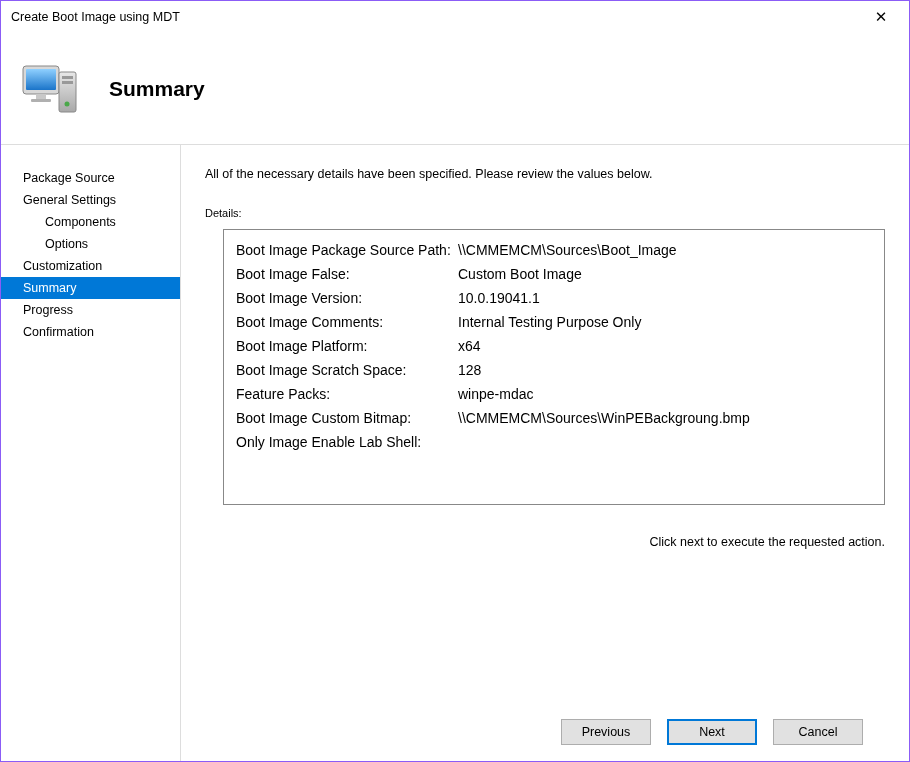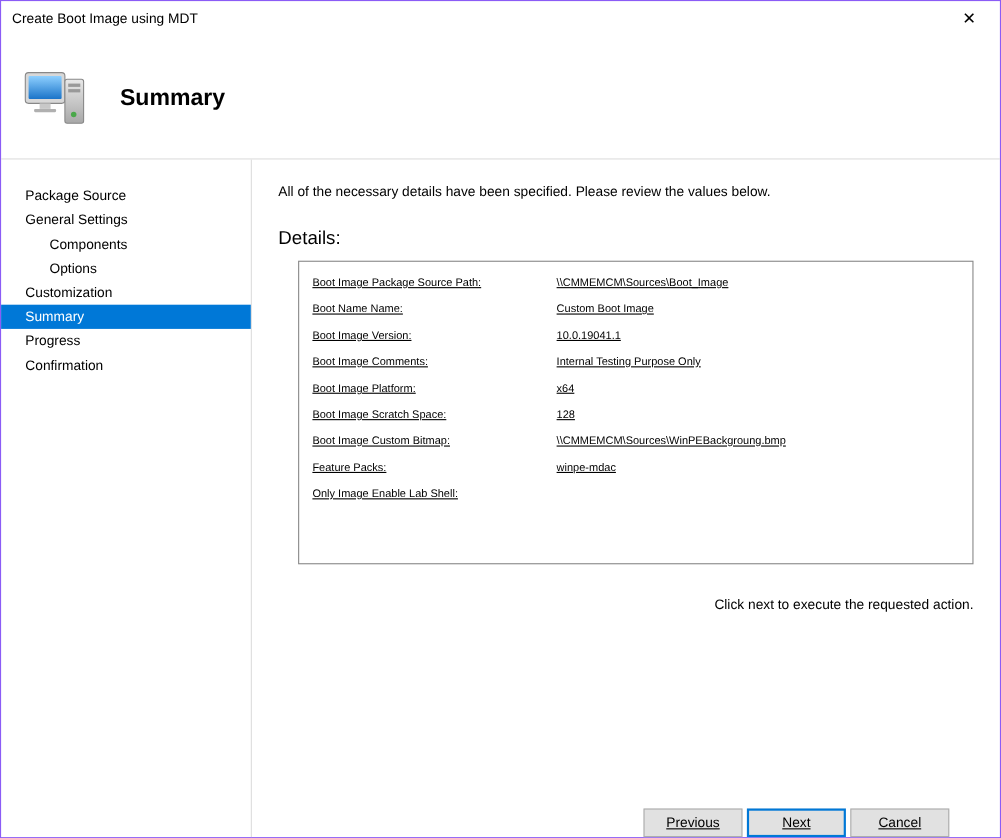--- a/index.html
+++ b/index.html
@@ -47,21 +47,21 @@
   .header-title {
     font-size: 21px;
     font-weight: bold;
   }
   .body {
     flex: 1;
     display: flex;
     min-height: 0;
   }
   .sidebar {
-    width: 228px;
+    width: 180px;
     border-right: 1px solid #ddd;
     padding-top: 22px;
   }
   .nav-item {
     padding: 1px 0 1px 22px;
     font-size: 12.5px;
     line-height: 20px;
     cursor: default;
   }
   .nav-item.indent { padding-left: 44px; }
@@ -70,50 +70,48 @@
     color: #fff;
   }
   .content {
     flex: 1;
     padding: 22px 24px 0 24px;
     display: flex;
     flex-direction: column;
     min-height: 0;
   }
   .intro { font-size: 12.5px; margin-bottom: 26px; }
-  .details-label { font-size: 17px; margin-bottom: 10px; }
+  .details-label { font-size: 11px; margin-bottom: 10px; }
   .details-box {
     border: 1px solid #888;
     margin-left: 18px;
     margin-right: 0;
     padding: 8px 12px 8px 12px;
     height: 276px;
     overflow: auto;
   }
   .row {
     display: flex;
     line-height: 24px;
-    font-size: 10px;
-    text-decoration: underline;
+    font-size: 14px;
   }
   .row .key { width: 222px; }
   .row .val { flex: 1; }
   .footer-text {
     margin-top: 30px;
     font-size: 12.5px;
     text-align: right;
   }
   .buttons {
     height: 58px;
     display: flex;
-    align-items: flex-end;
+    align-items: center;
     justify-content: flex-end;
-    gap: 4px;
+    gap: 16px;
     padding-right: 22px;
-    text-decoration: underline;
   }
   .btn {
     width: 90px;
     height: 26px;
     background: #e1e1e1;
     border: 1px solid #adadad;
     font-size: 12.5px;
     font-family: inherit;
     cursor: default;
   }
@@ -173,46 +171,46 @@
 
     <div class="content">
       <div class="intro">All of the necessary details have been specified.  Please review the values below.</div>
       <div class="details-label">Details:</div>
       <div class="details-box" id="details-box">
           <div class="row">
             <div class="key">Boot Image Package Source Path:</div>
             <div class="val">\\CMMEMCM\Sources\Boot_Image</div>
           </div>
           <div class="row">
-            <div class="key">Boot Name Name:</div>
+            <div class="key">Boot Image False:</div>
             <div class="val">Custom Boot Image</div>
           </div>
           <div class="row">
             <div class="key">Boot Image Version:</div>
             <div class="val">10.0.19041.1</div>
           </div>
           <div class="row">
             <div class="key">Boot Image Comments:</div>
             <div class="val">Internal Testing Purpose Only</div>
           </div>
           <div class="row">
             <div class="key">Boot Image Platform:</div>
             <div class="val">x64</div>
           </div>
           <div class="row">
             <div class="key">Boot Image Scratch Space:</div>
             <div class="val">128</div>
           </div>
           <div class="row">
+            <div class="key">Feature Packs:</div>
+            <div class="val">winpe-mdac</div>
+          </div>
+          <div class="row">
             <div class="key">Boot Image Custom Bitmap:</div>
             <div class="val">\\CMMEMCM\Sources\WinPEBackgroung.bmp</div>
-          </div>
-          <div class="row">
-            <div class="key">Feature Packs:</div>
-            <div class="val">winpe-mdac</div>
           </div>
           <div class="row">
             <div class="key">Only Image Enable Lab Shell:</div>
           </div>
         </div>
       <div class="footer-text">Click next to execute the requested action.</div>
       <div style="flex:1"></div>
       <div class="buttons">
         <button class="btn">Previous</button>
         <button class="btn default">Next</button>

